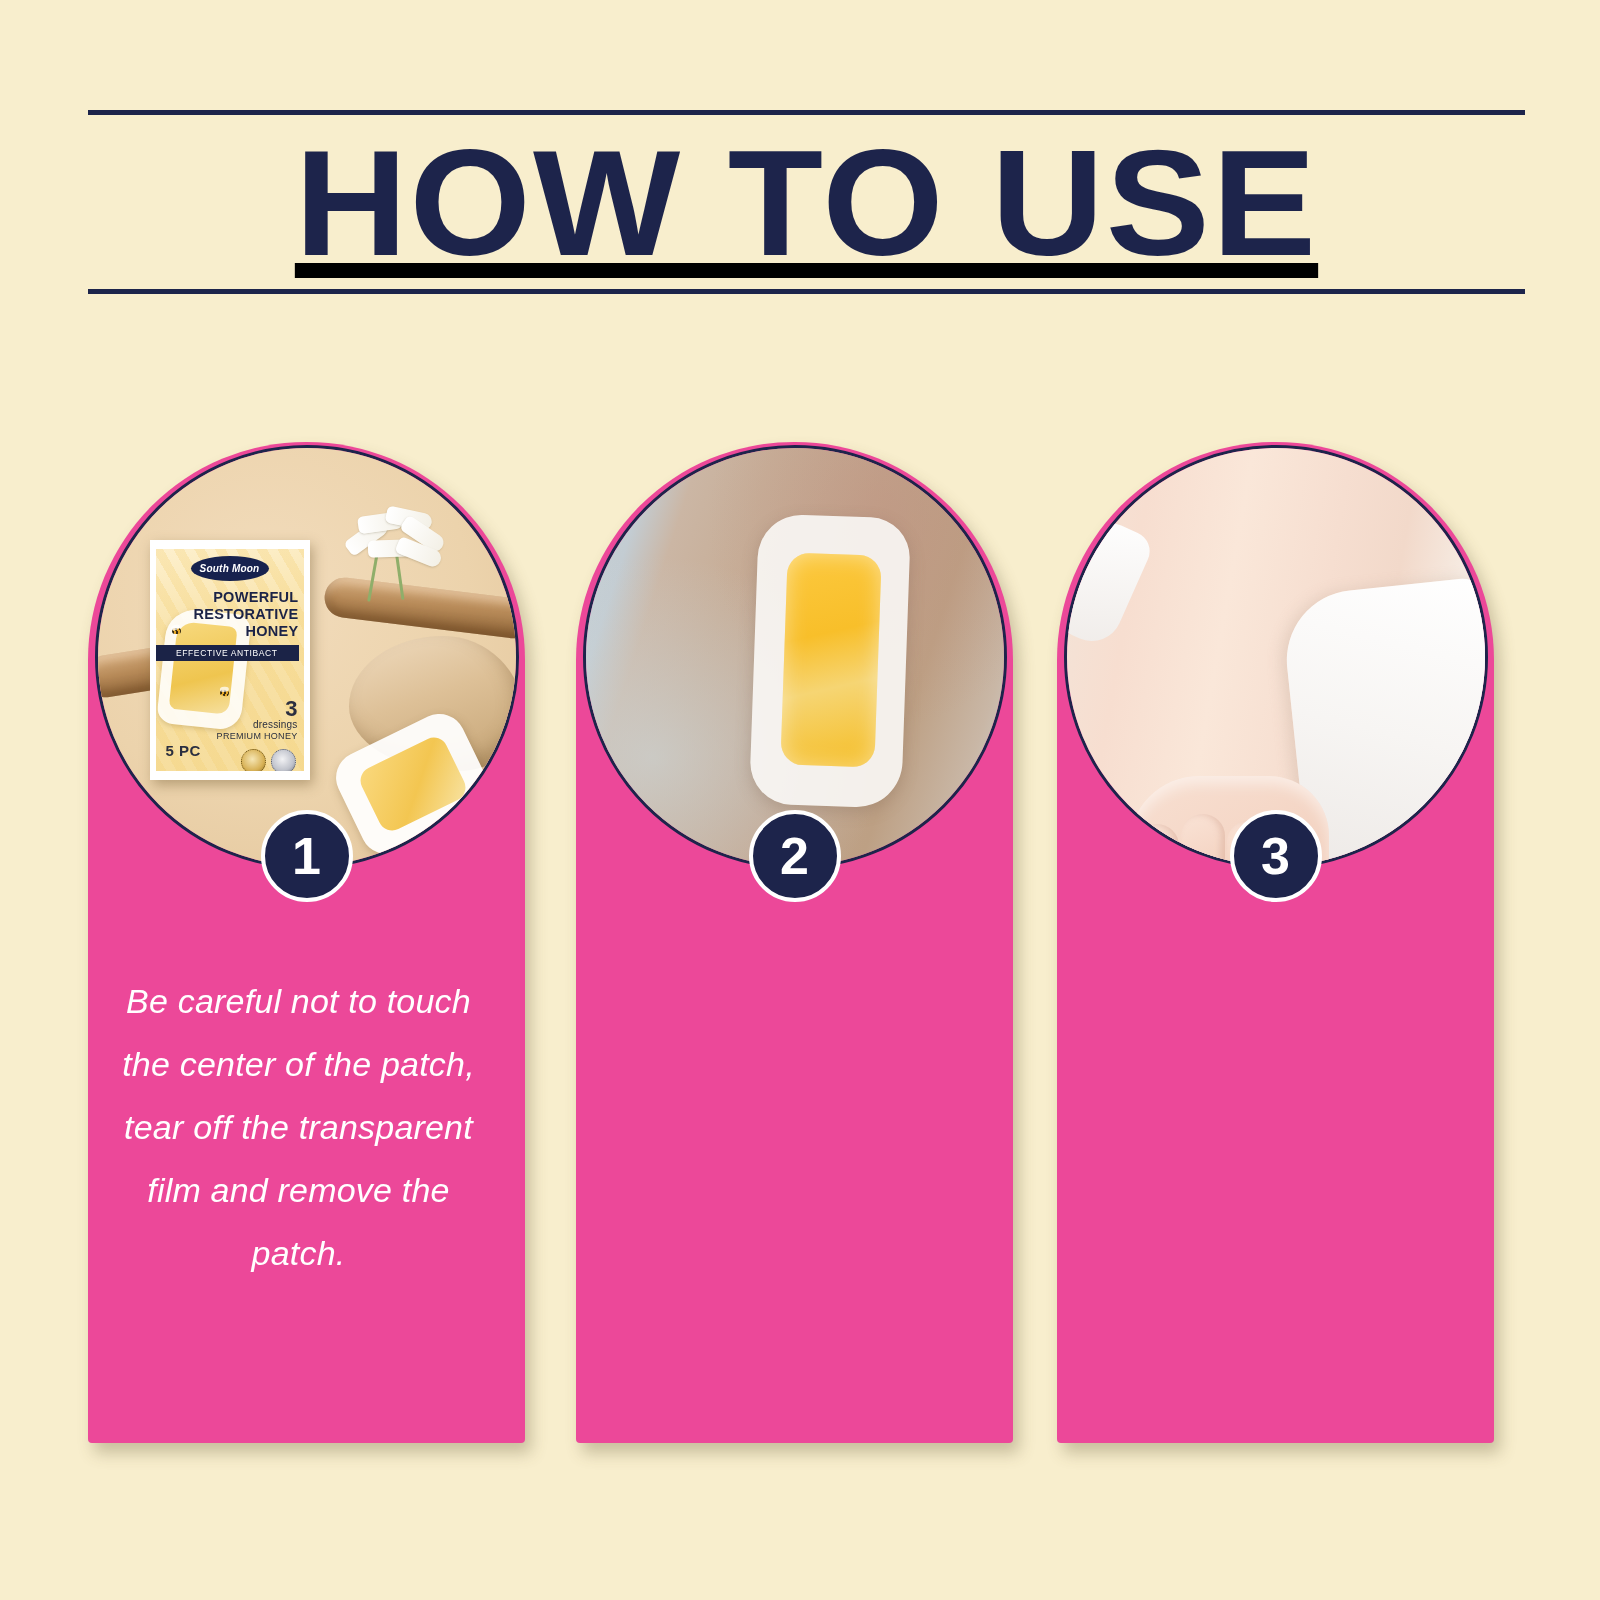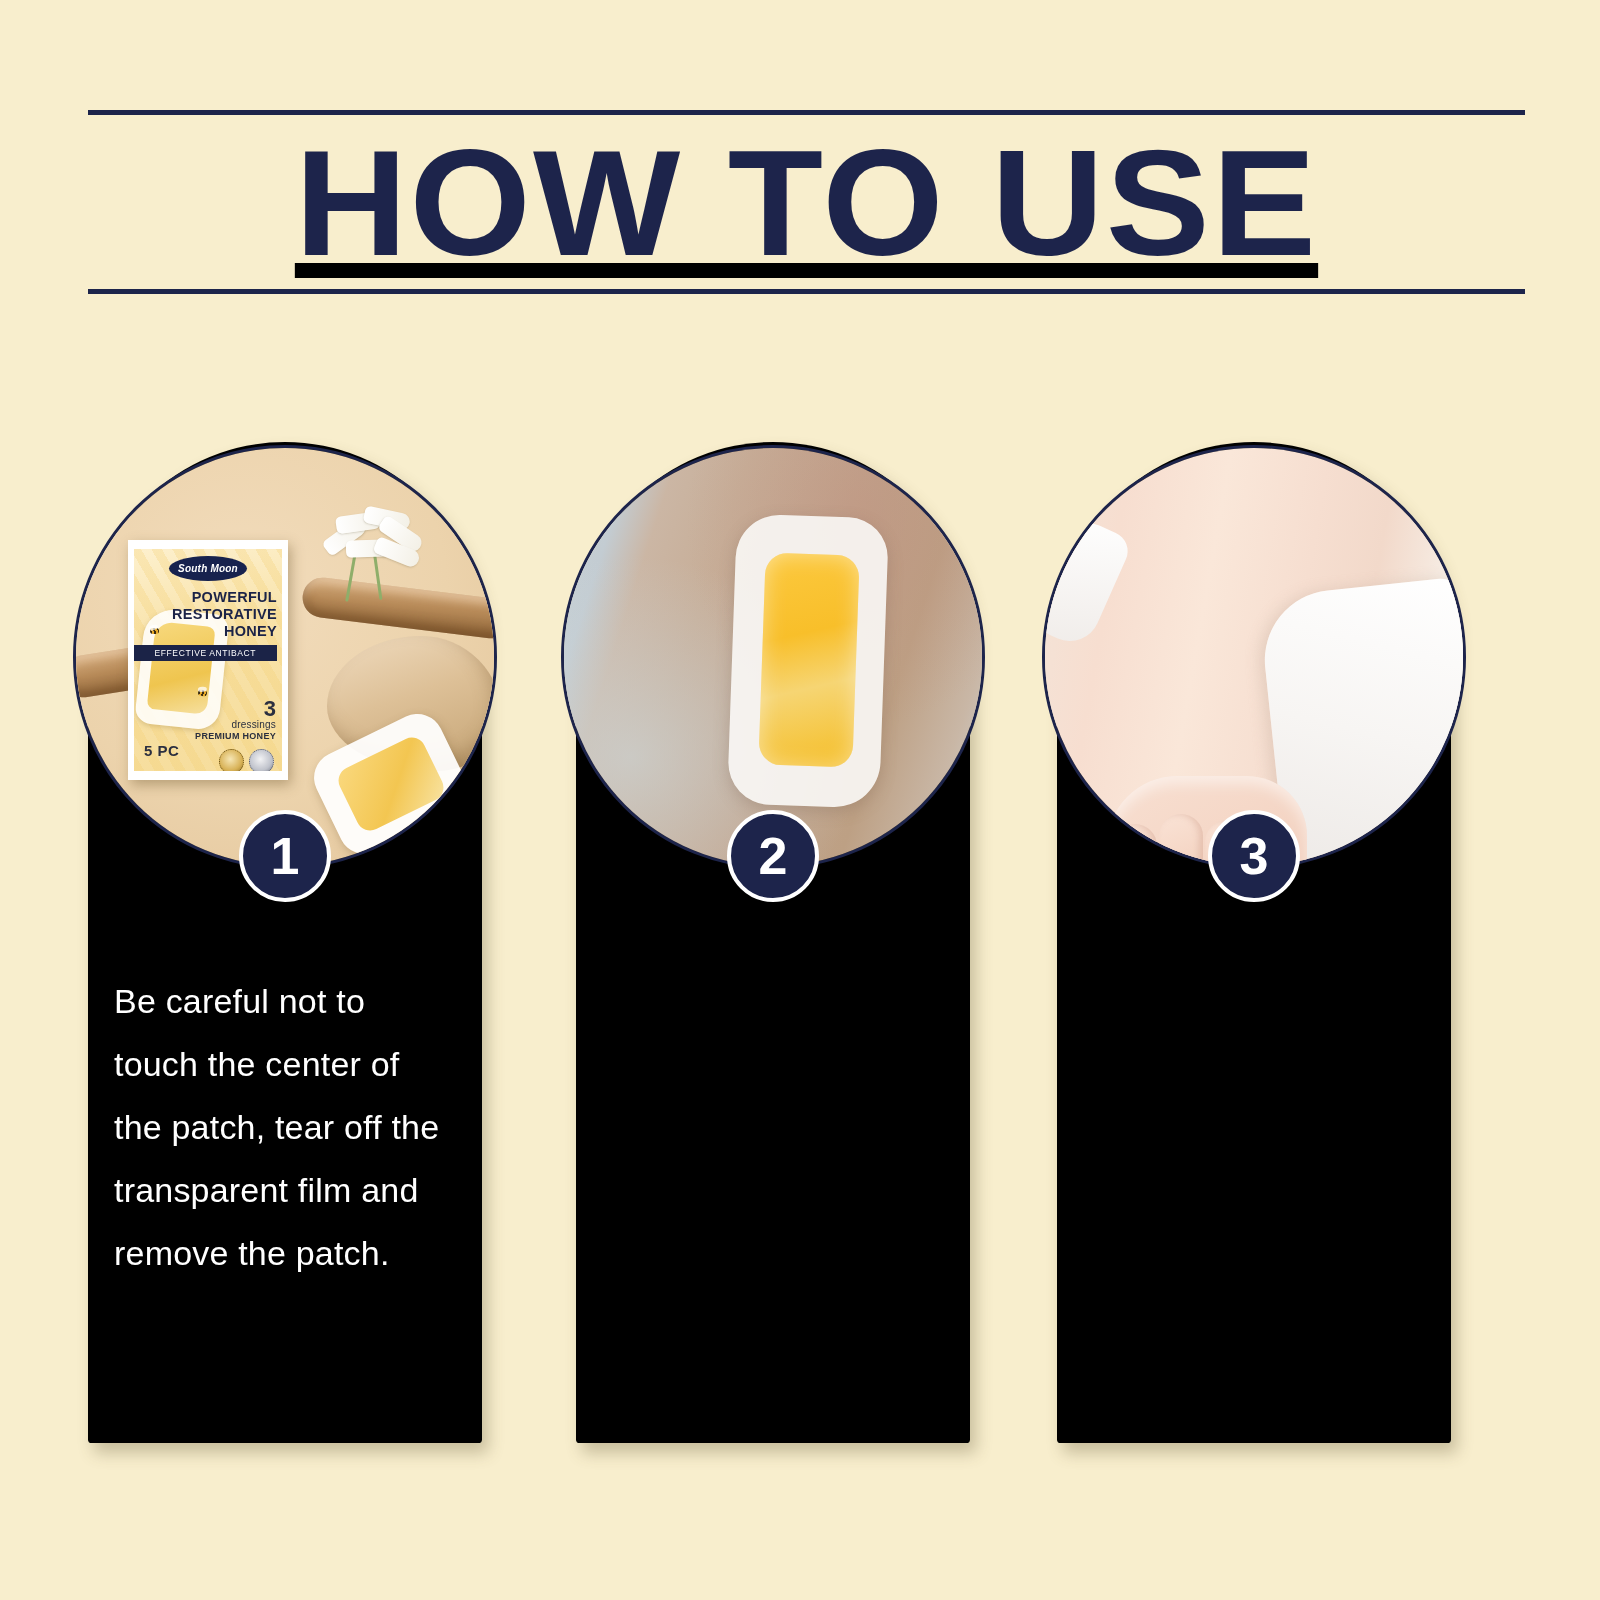--- a/index.html
+++ b/index.html
@@ -45,23 +45,23 @@
   #cards {
     position: absolute;
     left: 88px;
     top: 442px;
     width: 1440px;
     height: 1010px;
   }
   .card {
     position: absolute;
     top: 0;
-    width: 394px;
+    width: 437px;
     height: 1001px;
-    background: #000000;
+    background: #ec4899;
     border-radius: 218px 218px 4px 4px;
     box-shadow: 6px 10px 16px rgba(90, 78, 45, 0.30);
   }
   .card.c1 { left: 0px; }
   .card.c2 { left: 488px; }
   .card.c3 { left: 969px; }
 
   
   .photo {
     position: absolute;
@@ -216,21 +216,21 @@
   .bee.b1 { left: 14px; top: 78px; }
   .bee.b2 { left: 62px; top: 140px; transform: rotate(14deg); }
   .pkg-count {
     position: absolute;
     right: 6px; top: 150px;
     text-align: right;
     color: #2a2f3f;
   }
   .pkg-count .num { font-size: 22px; font-weight: 700; line-height: 20px; color:#2b2f40; }
   .pkg-count .lbl { font-size: 10px; letter-spacing: .2px; }
-  .pkg-count .prem { font-size: 9px; font-weight: 700; letter-spacing: .3px; margin-top: 1px; }
+  .pkg-count .prem { font-size: 9px; font-weight: 400; letter-spacing: .3px; margin-top: 1px; }
   .seals { position: absolute; right: 8px; top: 200px; display: flex; gap: 5px; }
   .seal {
     width: 25px; height: 25px; border-radius: 50%;
     background: radial-gradient(circle at 45% 40%, #f6e6b4 0%, #d8b257 60%, #8e6e22 100%);
     border: 1.5px dotted #6d5418;
     box-sizing: border-box;
   }
   .seal.s2 {
     background: radial-gradient(circle at 45% 40%, #f2f2f4 0%, #bfc2cb 60%, #6d7280 100%);
     border-color: #5b6070;
@@ -338,22 +338,24 @@
     line-height: 1;
   }
 
   
   .step-text {
     position: absolute;
     left: 26px;
     right: 42px;
     top: 520px;
     color: #ffffff;
+    text-align: center;
     font-weight: 300;
     letter-spacing: .2px;
+    font-style: italic;
   }
   .c1 .step-text { font-size: 34px; line-height: 63px; top: 528px; }
   .c2 .step-text { font-size: 41px; line-height: 64px; top: 530px; }
   .c3 .step-text { font-size: 41px; line-height: 64px; top: 530px; }
 </style>
 </head>
 <body>
 
 <div id="header">
   <div class="rule"></div>

